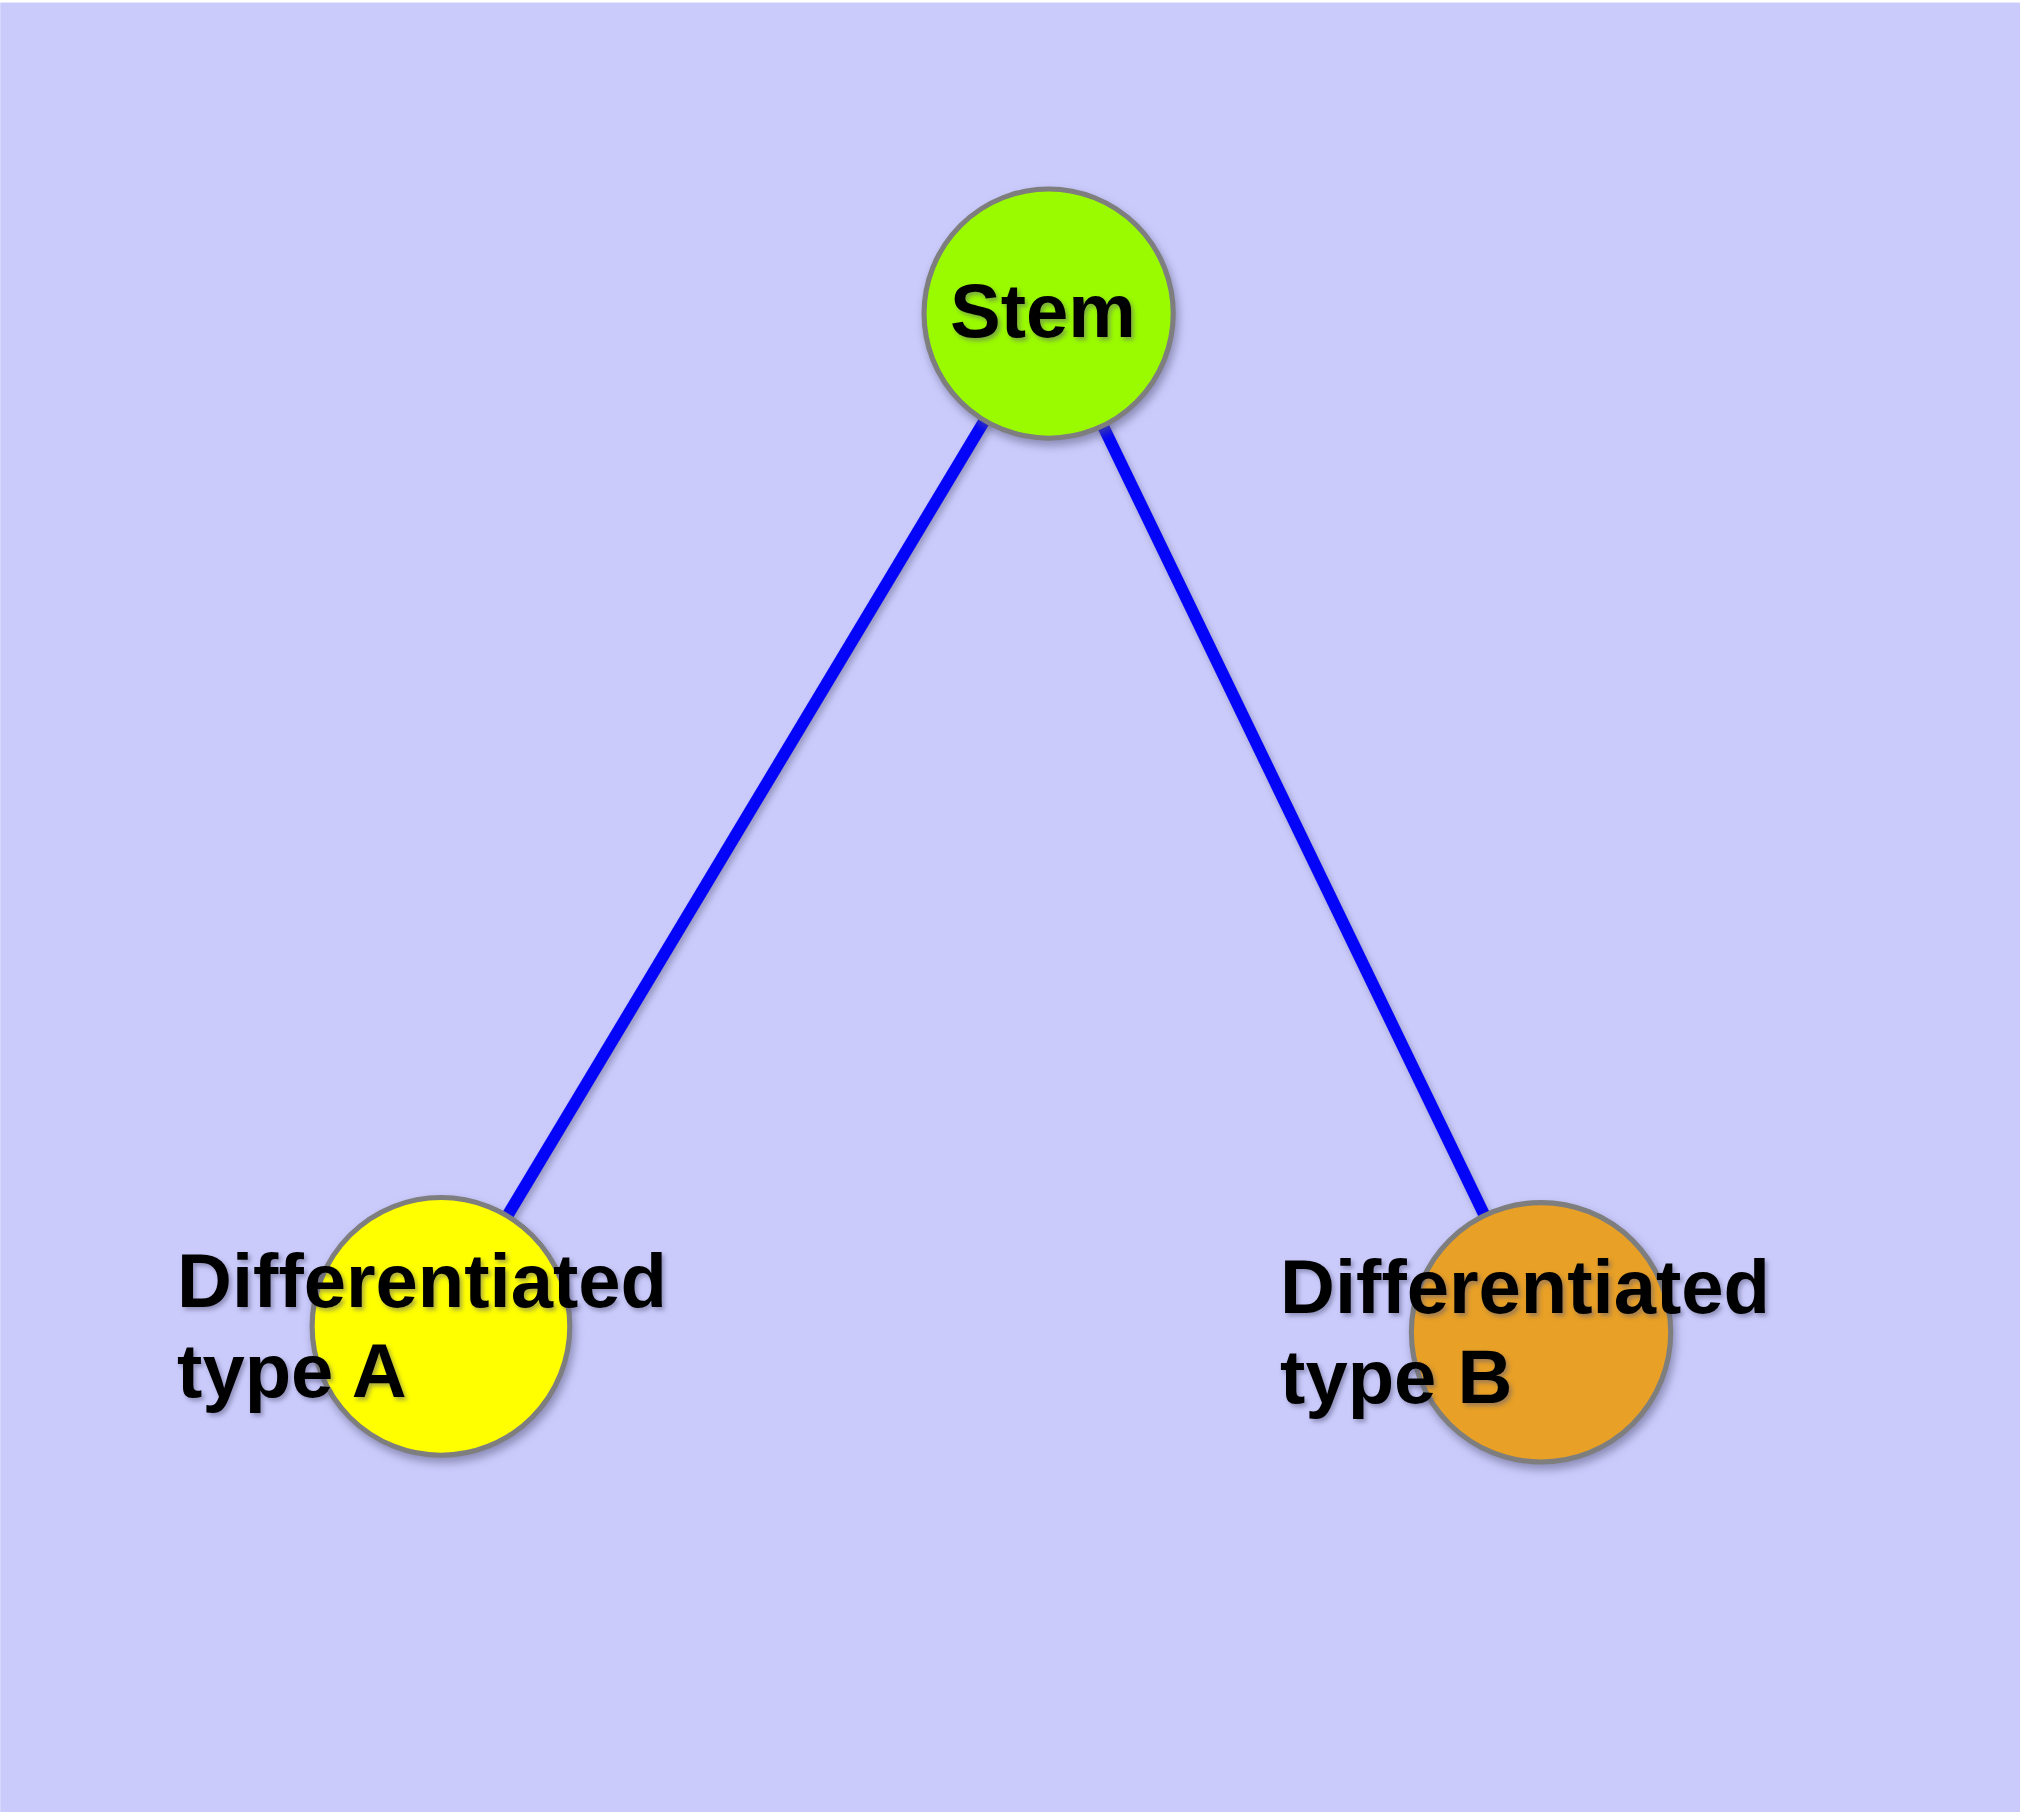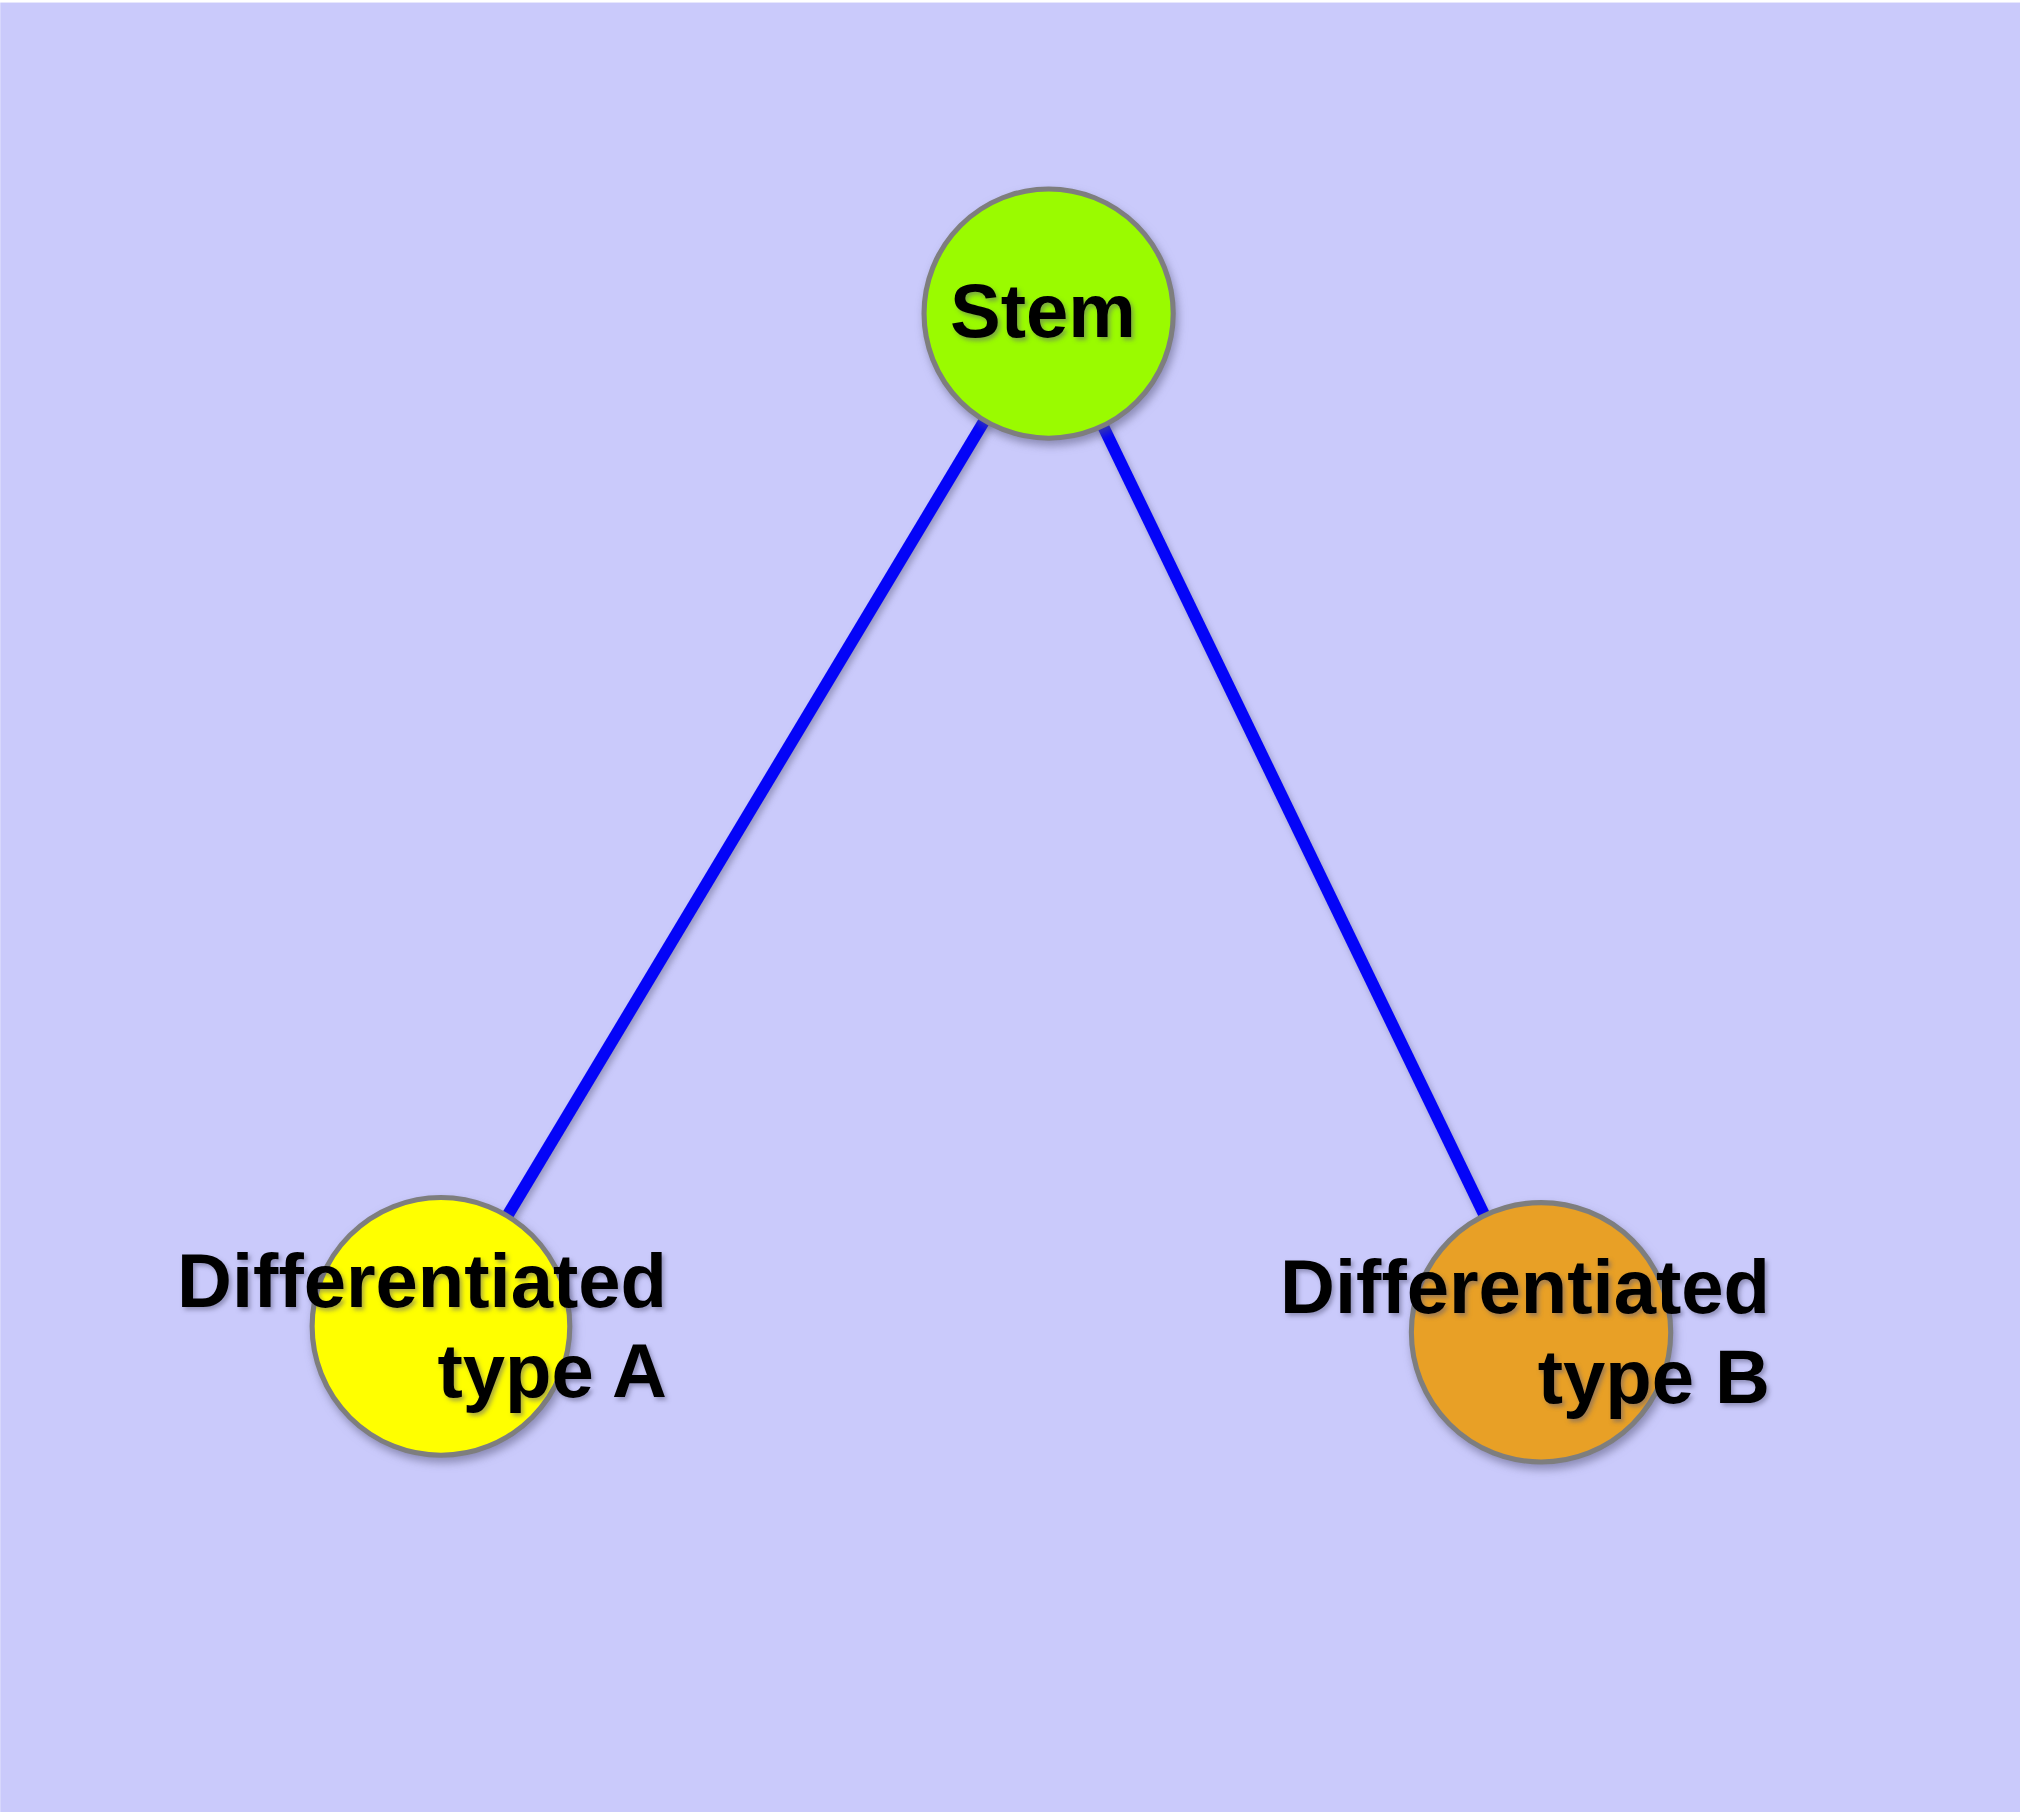--- a/index.html
+++ b/index.html
@@ -26,21 +26,21 @@
   .node  { stroke-width: 6; }
 
   .label {
     position: absolute;
     transform: translate(-50%, -50%);
     font-family: "Liberation Sans", sans-serif;
     font-weight: bold;
     font-size: 76px;
     line-height: 90px;
     color: #000000;
-    text-align: right;
+    text-align: left;
     white-space: pre-line;
     text-shadow: 2.5px 3.4px 4.2px rgba(90, 90, 125, 0.5);
     pointer-events: none;
   }
   .label-stem { left: 1043px; top: 311px; }
   .label-a    { left: 422px;  top: 1326px; }
   .label-b    { left: 1525px; top: 1332px; }
 </style>
 </head>
 <body>

